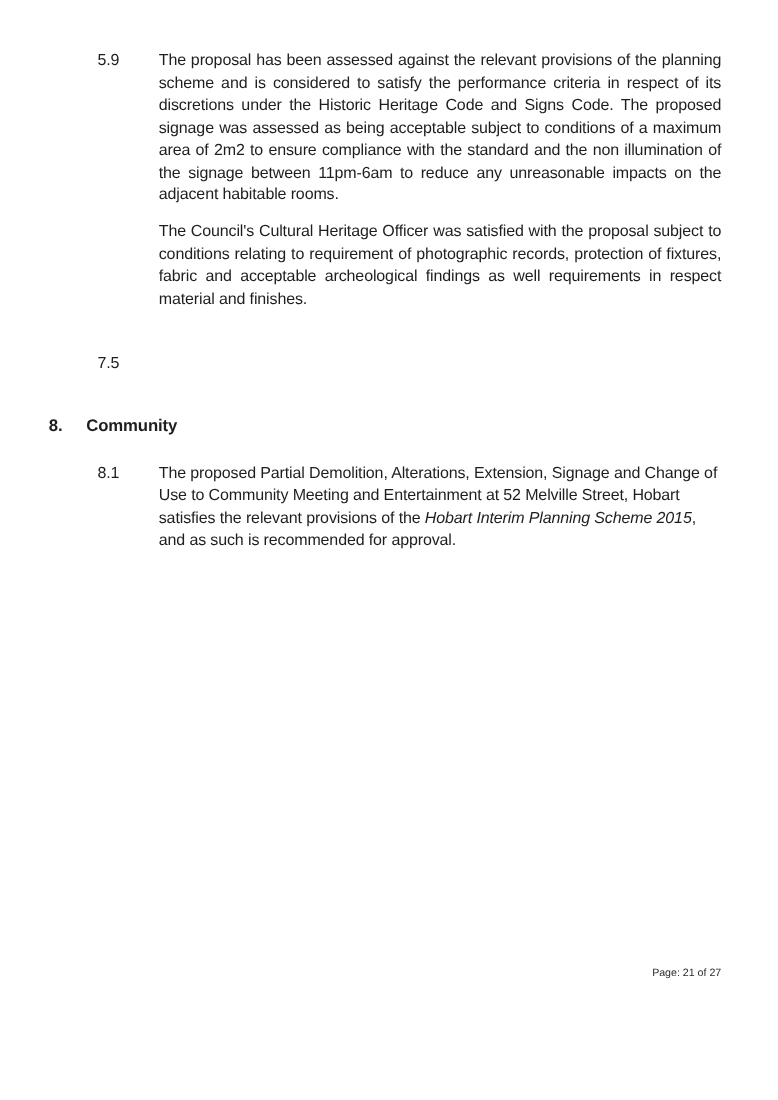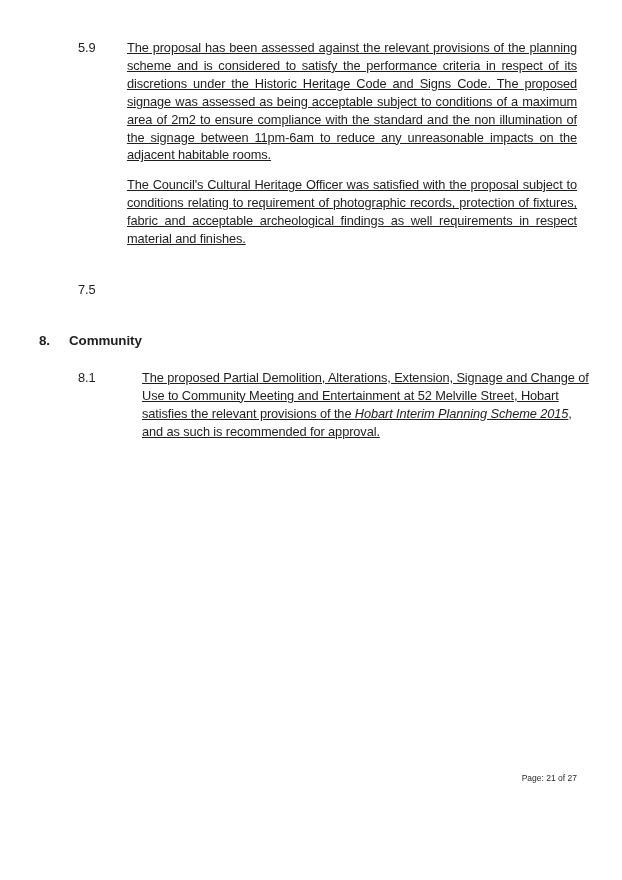--- a/index.html
+++ b/index.html
@@ -17,34 +17,34 @@
   }
   .doc {
     position: absolute; top: 0; left: 0; right: 0;
     font-size: 12.8px;
     line-height: 17.9px;
     letter-spacing: -0.1px;
   }
   p { margin: 0; }
   .item { display: flex; }
   .item .num { flex: 0 0 49px; }
-  .item .body { width: 450px; text-decoration: underline; }
+  .item .body { width: 450px; }
   .justify { text-align: justify; }
   .mt-para { margin-top: 12px; }
   .item-73 { margin: 39px 0 0 78px; }
   .item-74 { margin: 16px 0 0 78px; }
   .item-75 { margin: 17px 0 0 78px; }
   .heading {
     display: flex;
     margin: 33px 0 0 39px;
     font-weight: bold;
     font-size: 13.4px;
   }
   .heading .num { flex: 0 0 30px; }
-  .item-81 { margin: 19px 0 0 78px; gap: 15px; }
+  .item-81 { margin: 19px 0 0 78px; }
   .scheme-title { font-style: italic; }
   .footer {
     position: absolute;
     top: 773px; right: 45px;
     font-size: 8.5px;
     line-height: 11px;
     color: #2a2a2a;
   }
 </style>
 </head>

